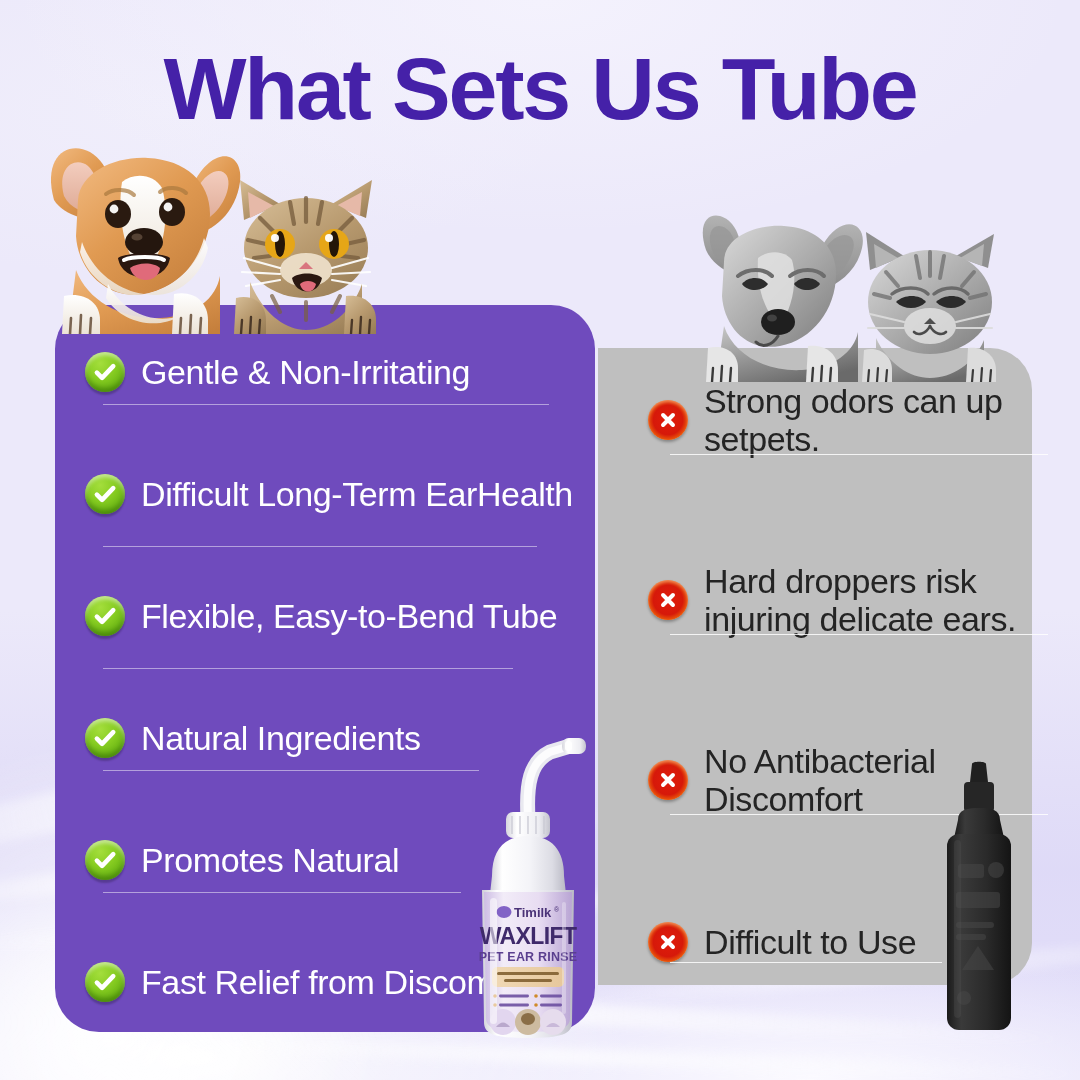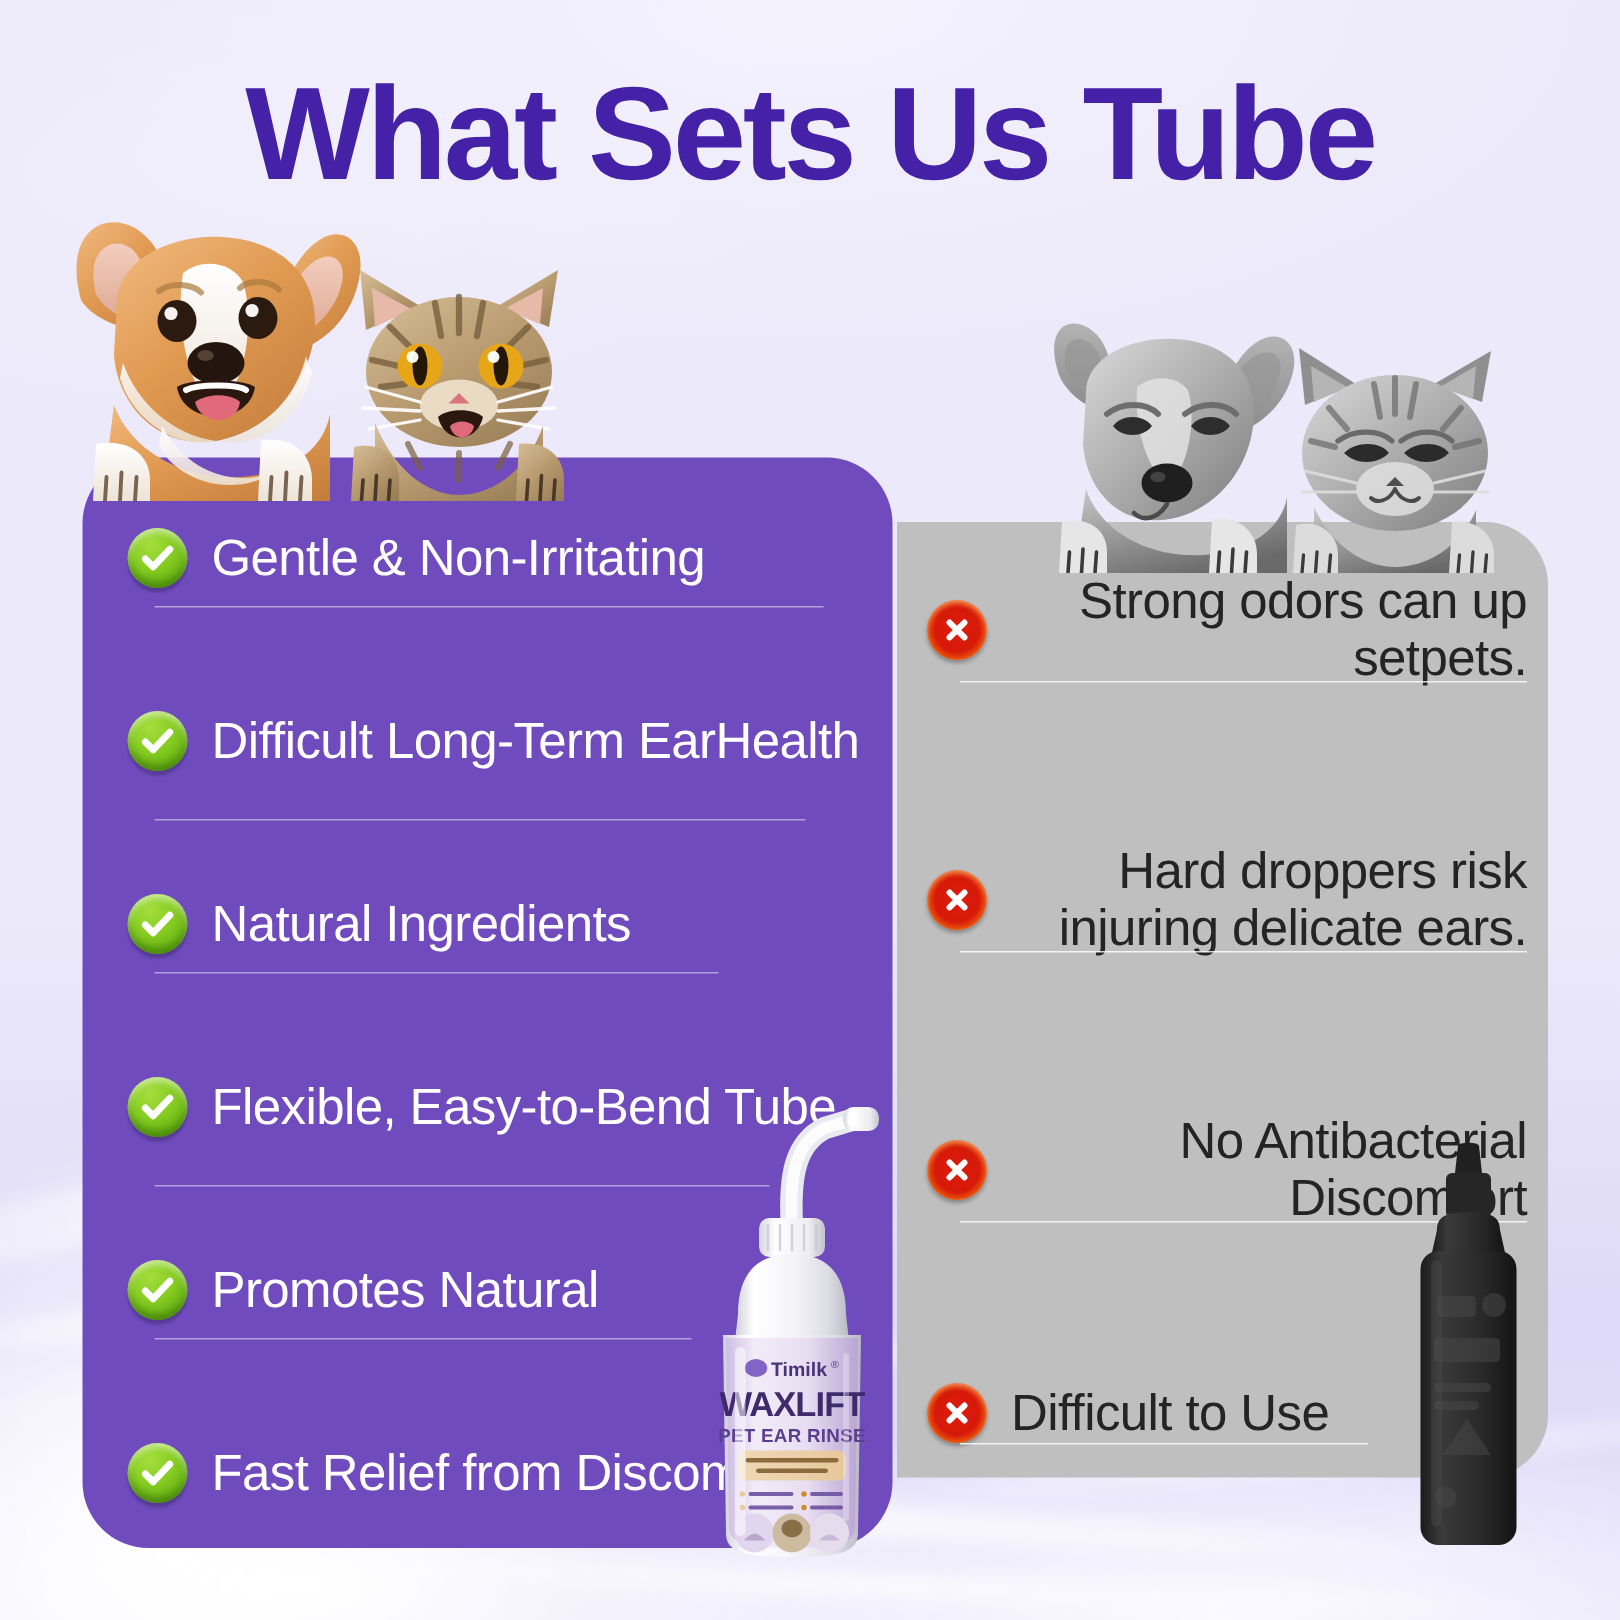--- a/index.html
+++ b/index.html
@@ -89,24 +89,23 @@
     display: flex; flex-direction: column;
   }
 
   .list-pro {
     left: 85px; top: 352px; width: 492px; height: 650px;
     z-index: 7;
     justify-content: space-between;
   }
 
   .list-con {
-    left: 618px; top: 382px; width: 400px; height: 580px;
+    left: 648px; top: 382px; width: 400px; height: 580px;
     z-index: 4;
     justify-content: space-between;
-    text-align: right;
   }
 
   .item {
     display: flex;
     align-items: center;
     gap: 16px;
     position: relative;
   }
 
   .item-label {
@@ -448,32 +447,32 @@
       <span class="item-label">Difficult Long-Term EarHealth</span>
       <span class="divider" style="left:18px; top:72px; width:434px;"></span>
     </div>
 
     <div class="item">
       <span class="badge check">
         <svg viewBox="0 0 24 24" xmlns="http://www.w3.org/2000/svg">
           <path d="M4.5 12.6 L9.3 17.4 L19.6 6.6" fill="none" stroke="#ffffff" stroke-width="4.2" stroke-linecap="round" stroke-linejoin="round"></path>
         </svg>
       </span>
+      <span class="item-label">Flexible, Easy-to-Bend Tube</span>
+      <span class="divider" style="left:18px; top:72px; width:410px;"></span>
+    </div>
+
+    <div class="item">
+      <span class="badge check">
+        <svg viewBox="0 0 24 24" xmlns="http://www.w3.org/2000/svg">
+          <path d="M4.5 12.6 L9.3 17.4 L19.6 6.6" fill="none" stroke="#ffffff" stroke-width="4.2" stroke-linecap="round" stroke-linejoin="round"></path>
+        </svg>
+      </span>
       <span class="item-label">Natural Ingredients</span>
       <span class="divider" style="left:18px; top:52px; width:376px;"></span>
-    </div>
-
-    <div class="item">
-      <span class="badge check">
-        <svg viewBox="0 0 24 24" xmlns="http://www.w3.org/2000/svg">
-          <path d="M4.5 12.6 L9.3 17.4 L19.6 6.6" fill="none" stroke="#ffffff" stroke-width="4.2" stroke-linecap="round" stroke-linejoin="round"></path>
-        </svg>
-      </span>
-      <span class="item-label">Flexible, Easy-to-Bend Tube</span>
-      <span class="divider" style="left:18px; top:72px; width:410px;"></span>
     </div>
 
     <div class="item">
       <span class="badge check">
         <svg viewBox="0 0 24 24" xmlns="http://www.w3.org/2000/svg">
           <path d="M4.5 12.6 L9.3 17.4 L19.6 6.6" fill="none" stroke="#ffffff" stroke-width="4.2" stroke-linecap="round" stroke-linejoin="round"></path>
         </svg>
       </span>
       <span class="item-label">Promotes Natural</span>
       <span class="divider" style="left:18px; top:52px; width:358px;"></span>

